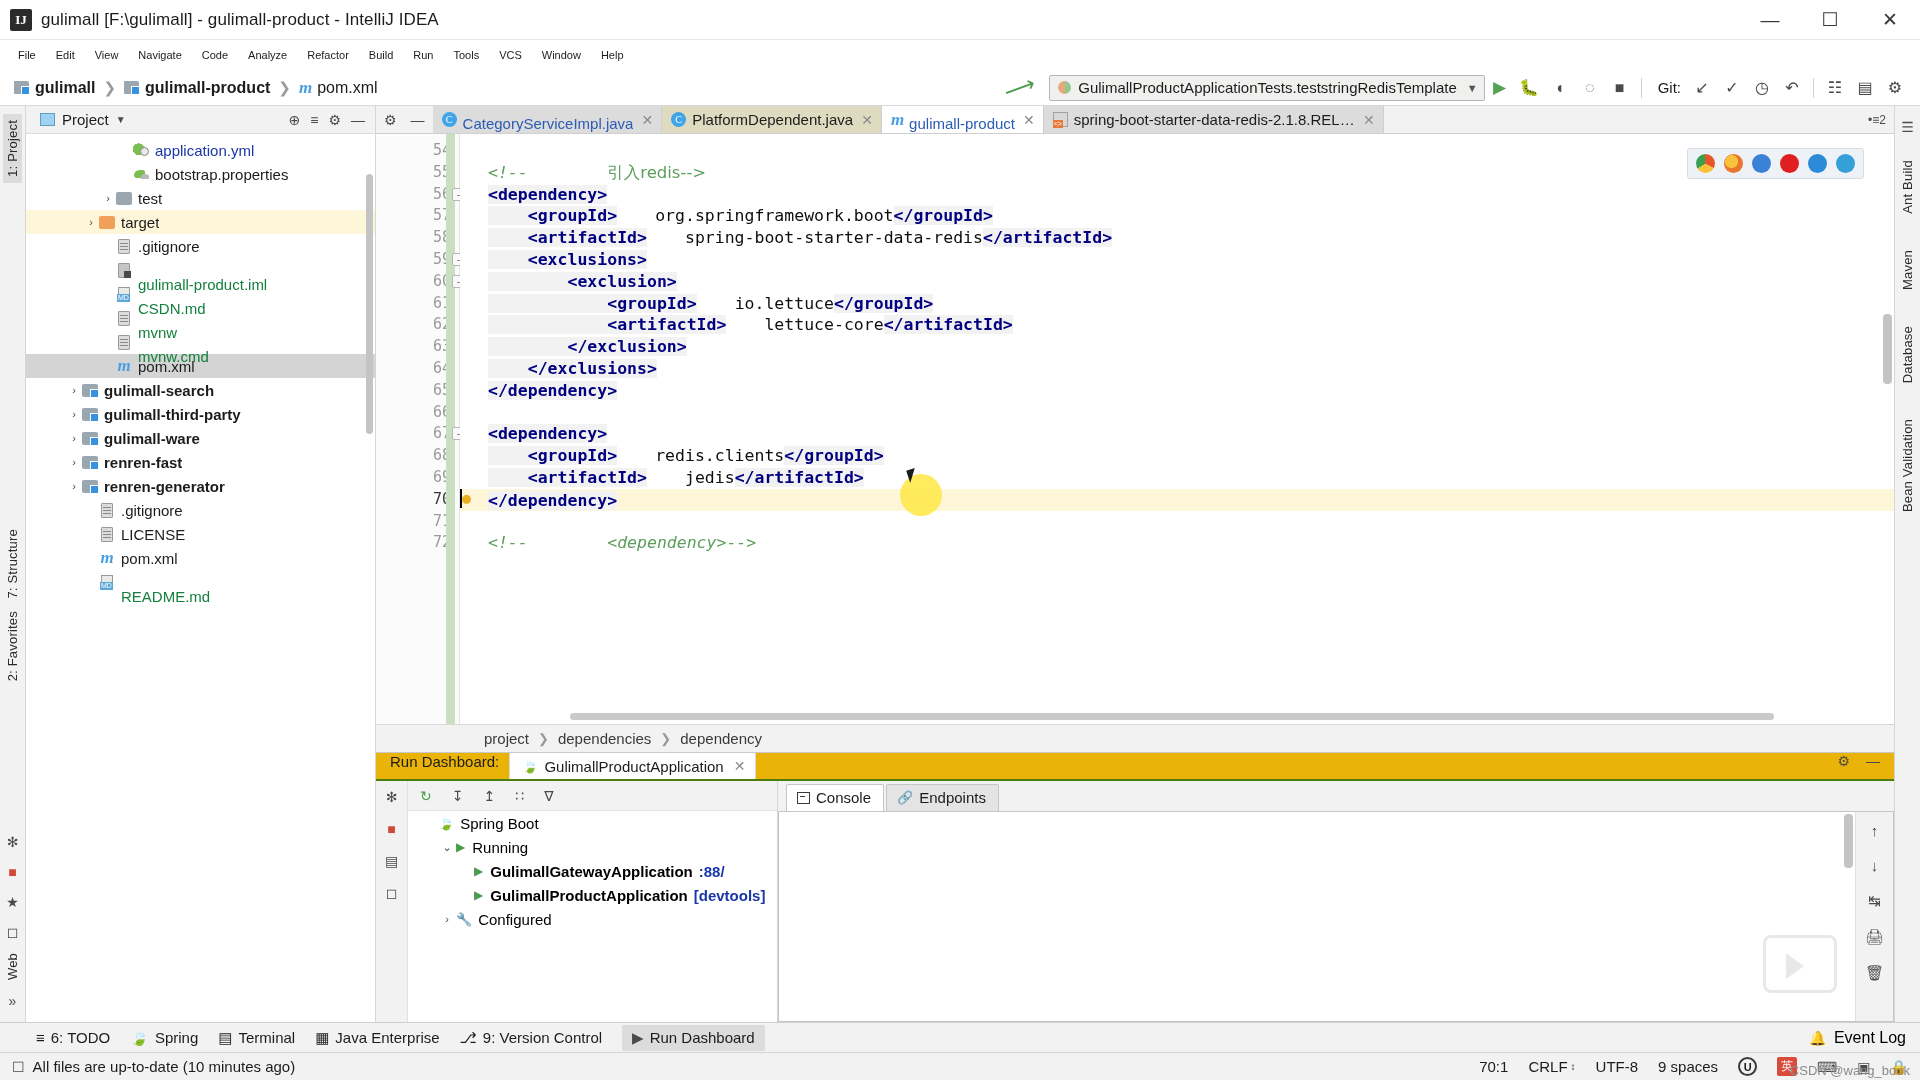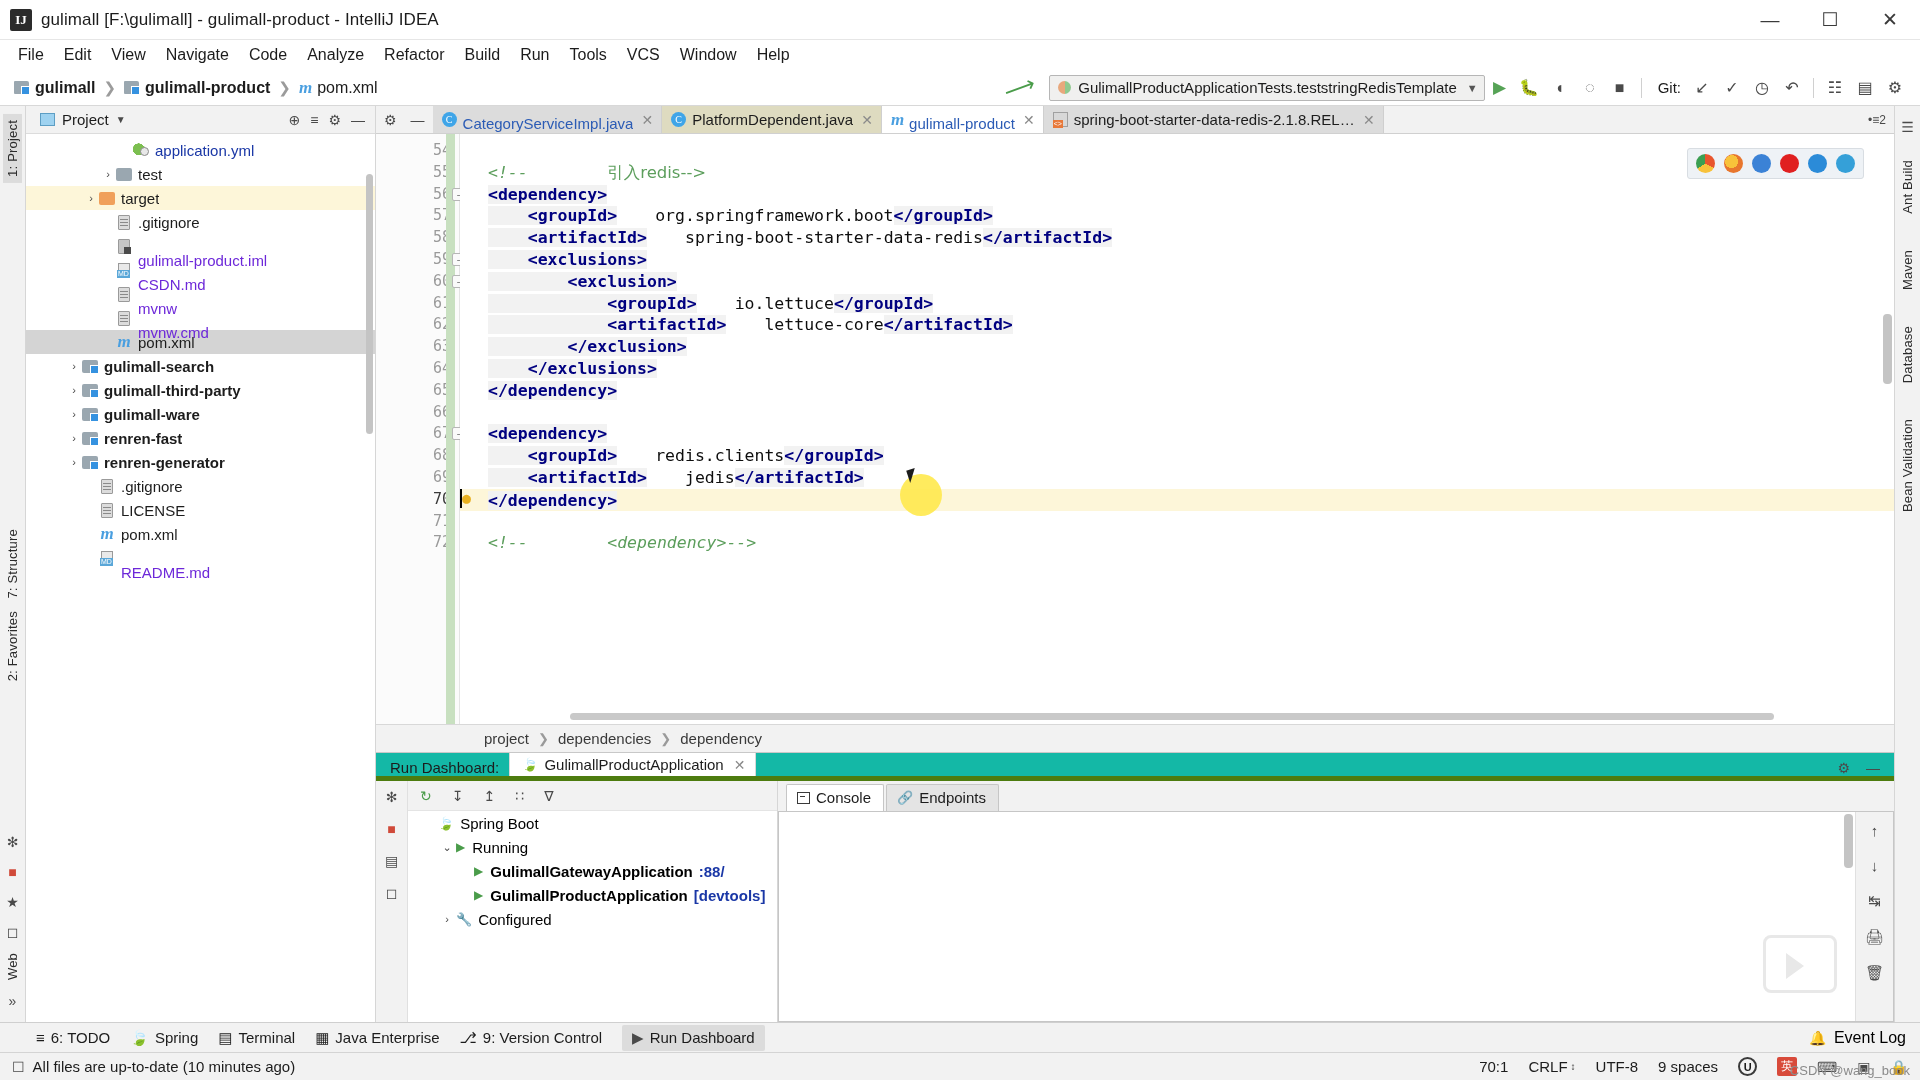--- a/index.html
+++ b/index.html
@@ -45,21 +45,21 @@
   }
 
   
   .menubar {
     height: 30px; min-height: 30px;
     background: #ffffff;
     display: flex; align-items: center;
     padding-left: 8px;
   }
   .menu-item {
-    font-size: 16px; color: #1c1c1c;
+    font-size: 11px; color: #1c1c1c;
     padding: 3px 10px; cursor: default;
     white-space: nowrap;
   }
 
   
   .navbar {
     height: 36px; min-height: 36px;
     background: #ffffff;
     display: flex; align-items: center;
     padding-left: 14px;
@@ -155,21 +155,21 @@
     height: 24px; display: flex; align-items: center;
     font-size: 15px; color: #1c1c1c; white-space: nowrap;
     padding-right: 4px;
   }
   .trow.sel-yellow { background: #fdf6d9; }
   .trow.sel-grey  { background: #d4d4d4; }
   .tarrow { width: 16px; text-align: center; font-size: 11px; color: #4a4a4a; flex: none; }
   .tlabel { overflow: hidden; text-overflow: ellipsis; }
   .tlabel.bold { font-weight: bold; }
   .tlabel.blue { color: #1a37a6; }
-  .tlabel.tan  { color: #6d28d9; margin-top: 29px; }
+  .tlabel.tan  { color: #15803d; margin-top: 29px; }
   
   .ico { width: 16px; height: 16px; margin-right: 6px; flex: none; position: relative; }
   .ico-yml { background: radial-gradient(circle at 35% 45%, #7cbf50 0 42%, transparent 43%); }
   .ico-yml::before { content:''; position:absolute; left:1px; top:4px; width:11px;height:8px;
     background:#7cbf50; border-radius: 60% 20% 40% 30%; }
   .ico-yml::after { content:''; position:absolute; right:0px; top:5px; width:7px;height:7px;
     background:#e8e8e8; border:1.5px solid #8a8a8a; border-radius:50%; }
   .ico-prop::before { content:''; position:absolute; left:1px; top:4px; width:11px;height:8px;
     background:#7cbf50; border-radius: 60% 20% 40% 30%; }
   .ico-prop::after { content:''; position:absolute; right:0px; top:8px; width:8px;height:5px;
@@ -294,22 +294,22 @@
     font-size: 15px; color:#3a3a3a;
   }
   .c2-sep { color:#9a9a9a; margin:0 9px; font-size:13px; }
 
   
   .bottomwin {
     height: 270px; min-height: 270px; display: flex; flex-direction: column;
     background:#f2f2f2; border-top:1px solid #c8c8c8;
   }
   .bw-header {
-    height: 28px; min-height:28px; display:flex; align-items:flex-end;
-    background:#14b8a6; border-bottom:5px solid #4d7c0f;
+    height: 28px; min-height:28px; display:flex; align-items:flex-start;
+    background:#eab308; border-bottom:2px solid #4d7c0f;
   }
   .bw-title { font-size:15px; color:#1c1c1c; padding:0 10px 0 14px; }
   .bw-tab {
     display:flex; align-items:center; height:100%;
     padding:0 10px 0 12px; background:#ffffff; border-left:1px solid #d8d8d8;
     border-right:1px solid #d8d8d8; font-size:15px; color:#1c1c1c;
   }
   .bw-tab .leaf { color:#5aa84a; margin-right:6px; font-size:13px; }
   .bw-tab .x { margin-left:10px; color:#8a8a8a; font-size:14px; }
   .bw-hright { margin-left:auto; display:flex; align-items:center; gap:16px; padding-right:14px; }
@@ -489,20 +489,26 @@
           <span class="pa">—</span>
         </div>
       </div>
       <div class="tree" id="proj-tree">
         <div class="tree-sb"></div>
       <div class="trow ">
             <span style="width:91px;flex:none"></span>
             <span class="tarrow"></span>
             <span class="ico ico-yml"></span>
             <span class="tlabel blue">application.yml</span>
+          </div>
+          <div class="trow ">
+            <span style="width:91px;flex:none"></span>
+            <span class="tarrow"></span>
+            <span class="ico ico-prop"></span>
+            <span class="tlabel ">bootstrap.properties</span>
           </div>
           <div class="trow ">
             <span style="width:74px;flex:none"></span>
             <span class="tarrow">›</span>
             <span class="ico ico-folder"></span>
             <span class="tlabel ">test</span>
           </div>
           <div class="trow sel-yellow">
             <span style="width:57px;flex:none"></span>
             <span class="tarrow">›</span>

